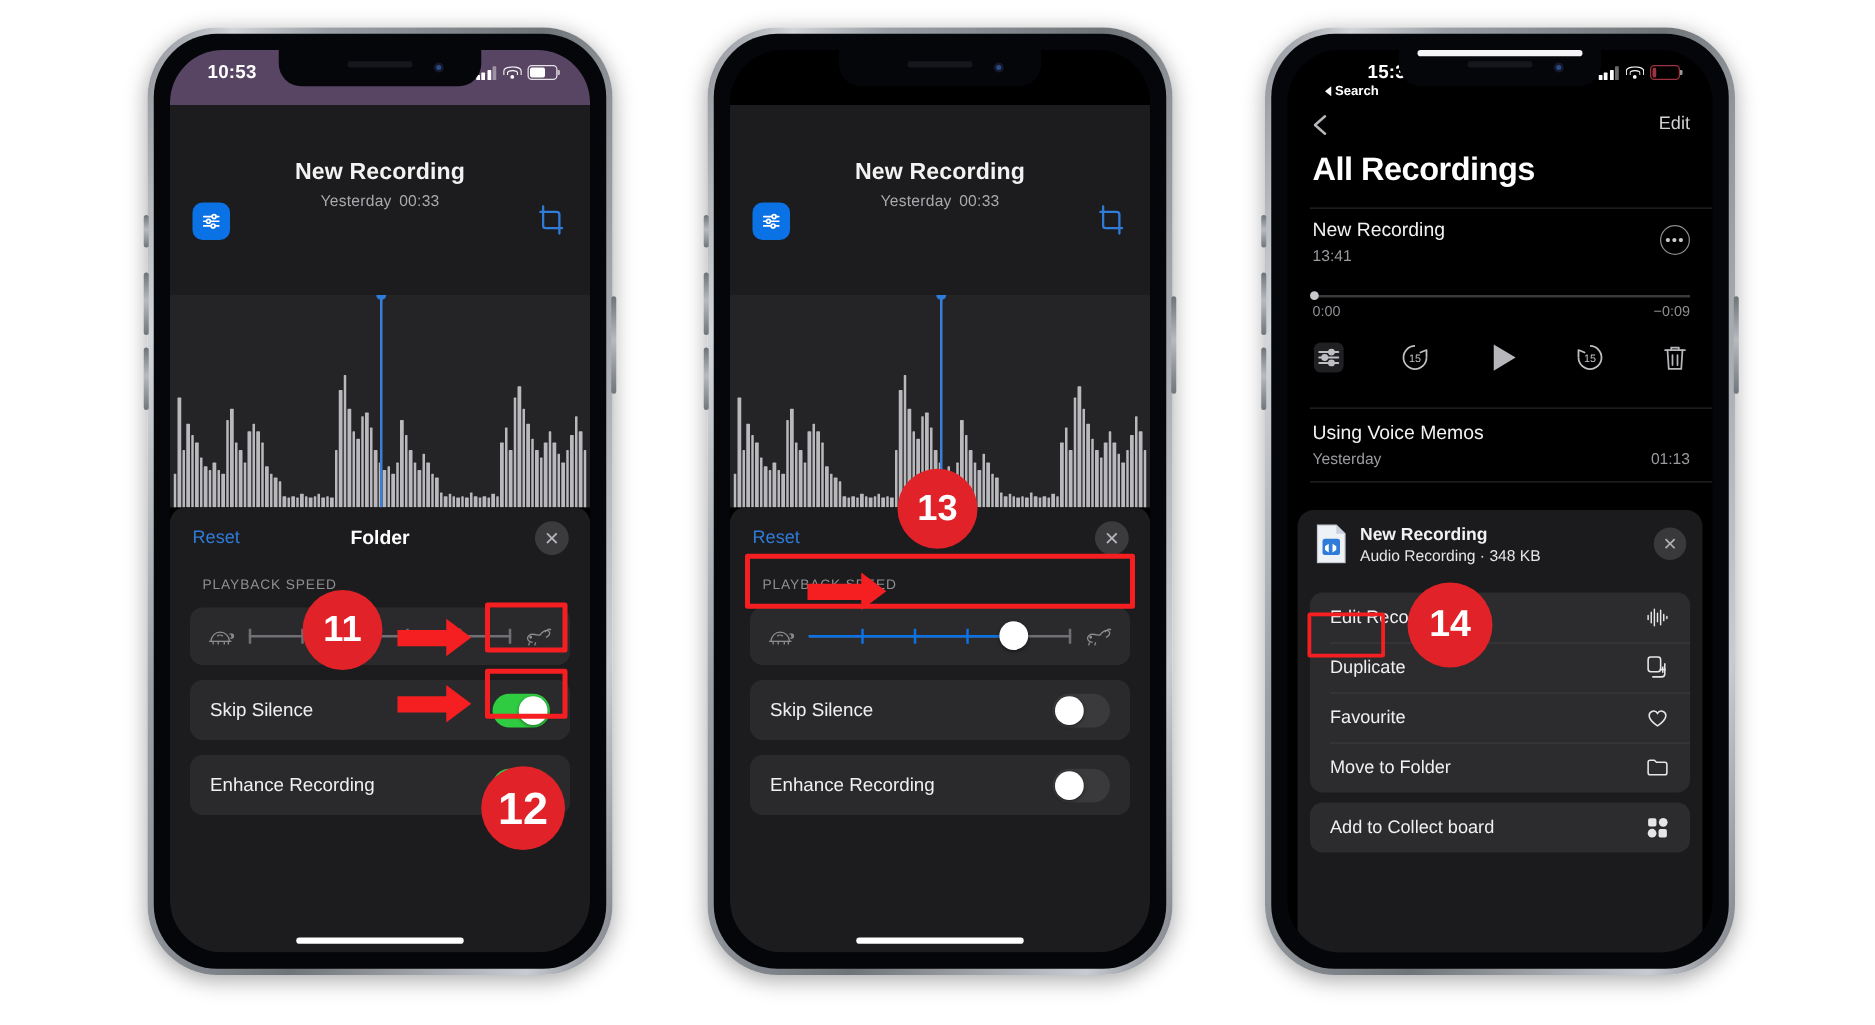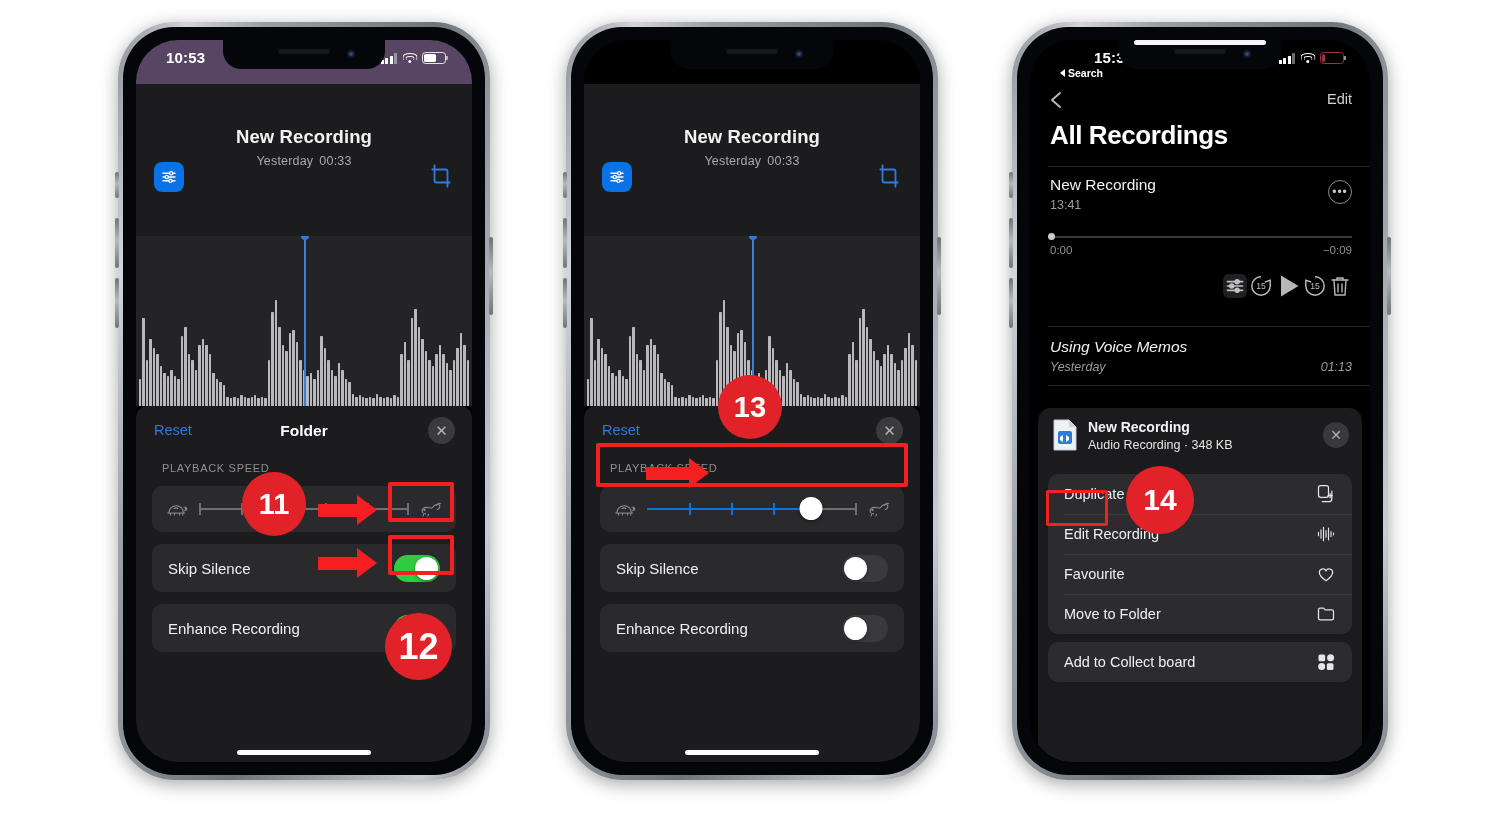--- a/index.html
+++ b/index.html
@@ -199,21 +199,21 @@
     position:absolute; right:0; top:4px; width:24px;height:24px;border-radius:50%;
     border:1.3px solid #8b8b90; color:#c9c9ce; font-size:12px;
     display:flex;align-items:center;justify-content:center; letter-spacing:1px;
   }
 
   .scrub { position:absolute; left:20px; right:18px; }
   .scrub .bar { height:1.6px; background:#3a3a3c; position:relative; }
   .scrub .bar .dot { position:absolute; left:-2px; top:-3px; width:7px;height:7px;border-radius:50%;background:#c9c9ce;}
   .scrub .times { display:flex; justify-content:space-between; margin-top:6px; font-size:11.5px; color:#8e8e93; }
 
-  .transport { position:absolute; left:20px; right:18px; display:flex; align-items:center; justify-content:flex-end; }
+  .transport { position:absolute; left:20px; right:18px; display:flex; align-items:center; justify-content:space-between; }
   .t-icon { opacity:.92; }
 
   .p3-item { position:absolute; left:20px; right:18px; }
   .p3-item .nm { font-size:15.5px; color:#f2f2f4; }
   .p3-item .meta { display:flex; justify-content:space-between; margin-top:4px; font-size:12.5px; color:#9a9a9f; }
 
   
   .sheet {
     position:absolute; left:8px; right:8px; top:368px; bottom:-10px;
     background:#1b1b1d; border-radius:13px;
@@ -791,21 +791,21 @@
                 <path d="M4 6h16"></path>
                   <path d="M9 6V4h6v2"></path>
                   <path d="M6 6l1 15h10l1-15"></path>
                 <path d="M10 10v8M14 10v8"></path>
               </svg>
             </div>
           </div>
 
           <div class="p3-div" style="top:286px;"></div>
 
-          <div class="p3-item" style="top:298px;font-style:italic;">
+          <div class="p3-item" style="top:298px;">
             <div class="nm">Using Voice Memos</div>
             <div class="meta">
               <span>Yesterday</span>
               <span>01:13</span>
             </div>
           </div>
 
           <div class="p3-div" style="top:345px;"></div>
 
 
@@ -821,34 +821,34 @@
               <div>
                 <div class="tt">New Recording</div>
                 <div class="ss">Audio Recording · 348 KB</div>
               </div>
               <div class="sheet-x">✕</div>
             </div>
 
 
             <div class="menu-group">
               <div class="menu-item">
+                <span>Edit Recording</span>
+                <span class="gi">
+                  <svg width="20" height="20" viewBox="0 0 24 24" stroke="#f0f0f2" stroke-width="1.4" stroke-linecap="round">
+                    <path d="M3 10v4M6 7v10M9 4v16M12 8v8M15 5v14M18 9v6M21 11v2"></path>
+                  </svg>
+                </span>
+              </div>
+              <div class="menu-item">
                 <span>Duplicate</span>
                 <span class="gi">
                   <svg width="20" height="20" viewBox="0 0 24 24" fill="none" stroke="#f0f0f2" stroke-width="1.5" stroke-linejoin="round">
                     <rect x="3" y="2" width="12" height="14" rx="2.5"></rect>
                     <path d="M7 21h9a3 3 0 0 0 3-3V8"></path>
                     <path d="M14 14h6M17 11v6"></path>
-                  </svg>
-                </span>
-              </div>
-              <div class="menu-item">
-                <span>Edit Recording</span>
-                <span class="gi">
-                  <svg width="20" height="20" viewBox="0 0 24 24" stroke="#f0f0f2" stroke-width="1.4" stroke-linecap="round">
-                    <path d="M3 10v4M6 7v10M9 4v16M12 8v8M15 5v14M18 9v6M21 11v2"></path>
                   </svg>
                 </span>
               </div>
               <div class="menu-item">
                 <span>Favourite</span>
                 <span class="gi">
                   <svg width="20" height="20" viewBox="0 0 24 24" fill="none" stroke="#f0f0f2" stroke-width="1.5">
                     <path d="M12 20s-8-5-8-10a4.3 4.3 0 0 1 8-2 4.3 4.3 0 0 1 8 2c0 5-8 10-8 10z"></path>
                   </svg>
                 </span>

